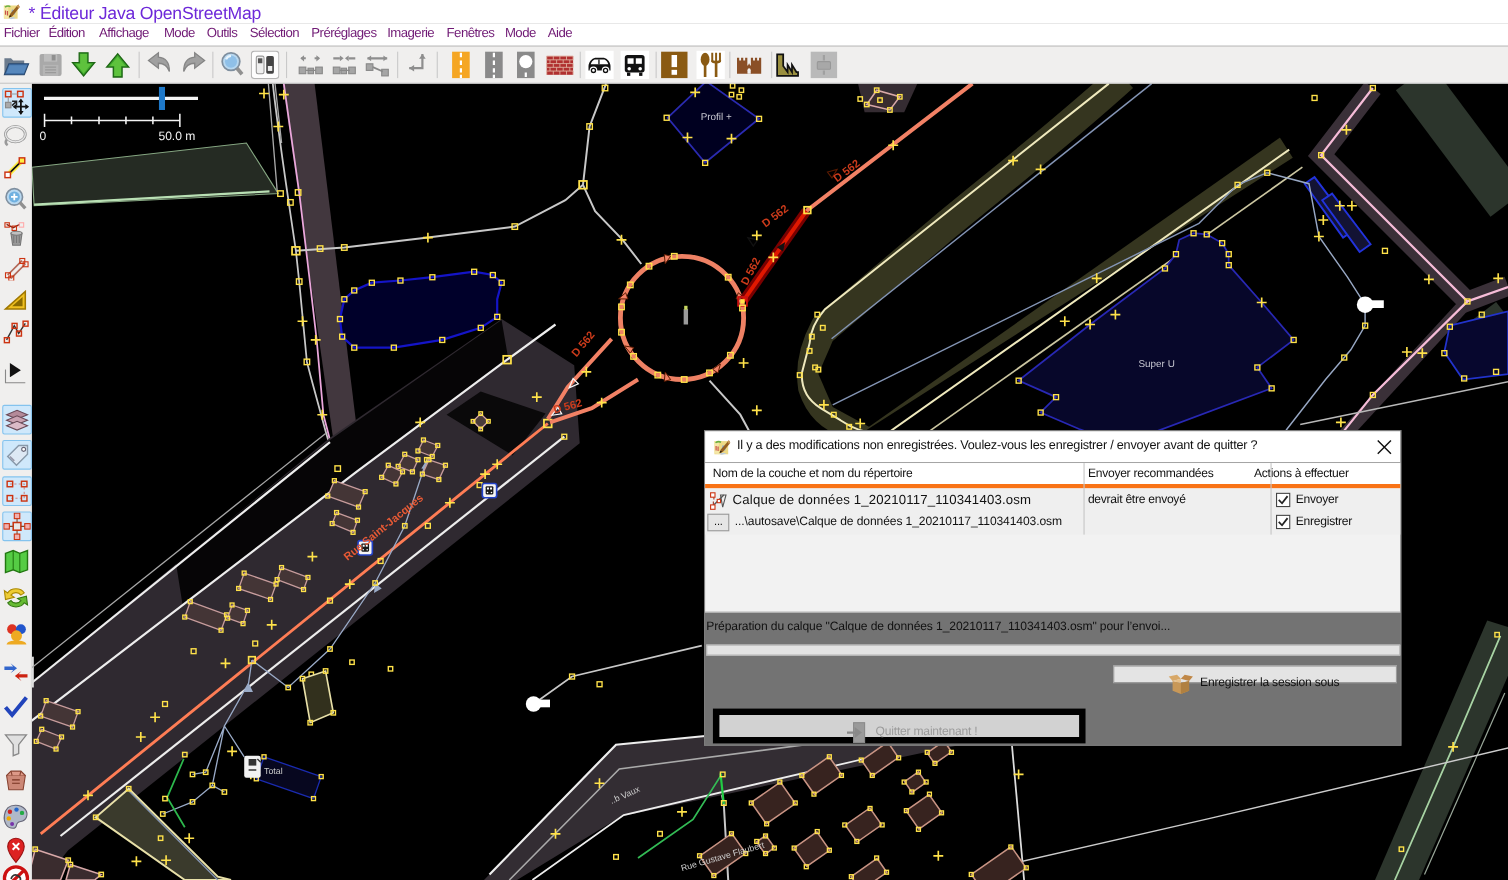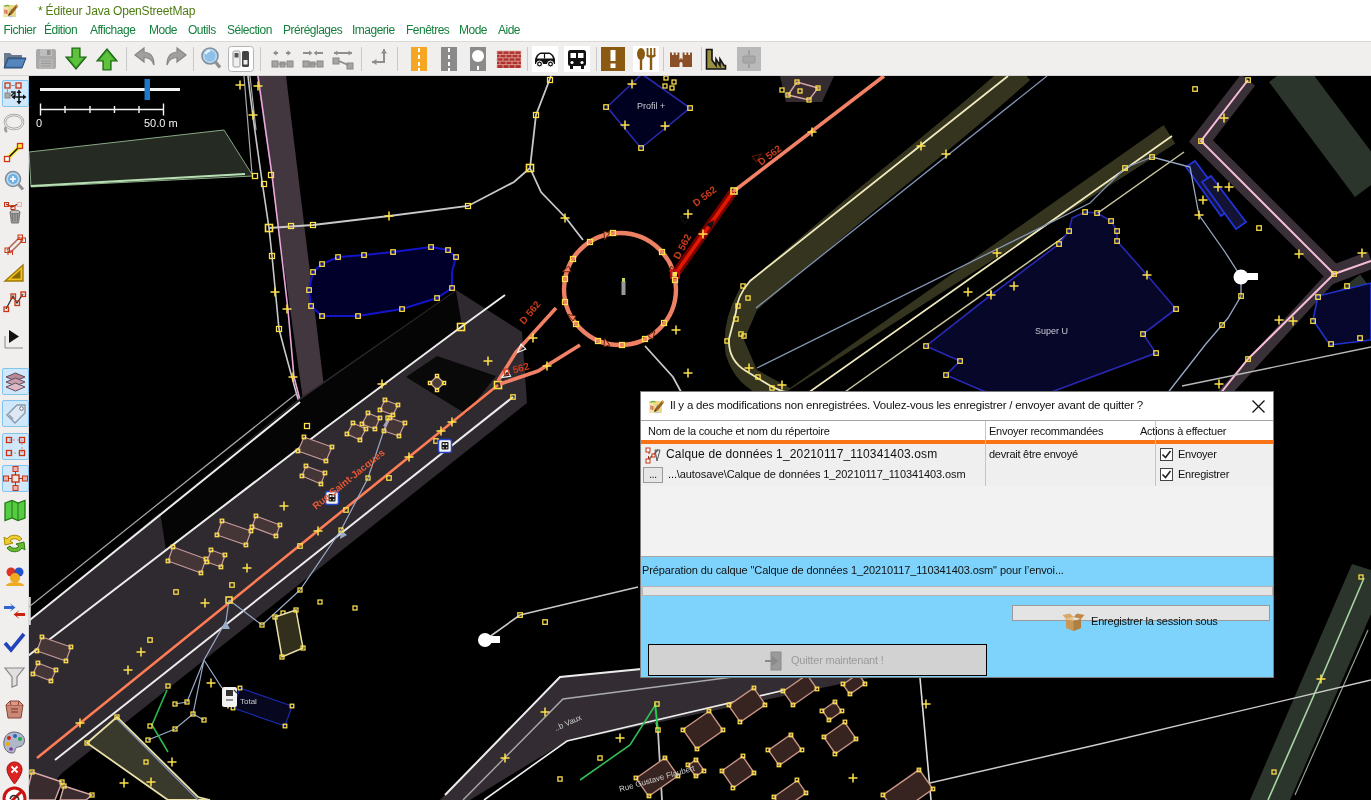--- a/index.html
+++ b/index.html
@@ -1,25 +1,25 @@
 <!DOCTYPE html>
 <html><head><meta charset="utf-8"><style>
 html,body{margin:0;padding:0;width:1371px;height:800px;overflow:hidden;background:#000;font-family:"Liberation Sans",sans-serif;}
 .abs{position:absolute;}
 #titlebar{left:0;top:0;width:1371px;height:21px;background:#ffffff;}
-#titletext{left:38px;top:4px;font-size:12px;letter-spacing:-0.2px;color:#4d7c0f;}
+#titletext{left:26px;top:4px;font-size:16px;letter-spacing:-0.2px;color:#6d28d9;}
 #menubar{left:0;top:21px;width:1371px;height:20px;background:#ffffff;border-bottom:1px solid #d9d9d9;}
-.mi{position:absolute;top:2px;font-size:12px;letter-spacing:-0.5px;color:#15803d;}
+.mi{position:absolute;top:2px;font-size:12px;letter-spacing:-0.5px;color:#701a75;}
 #toolbar{left:0;top:42px;width:1371px;height:34px;background:#f0efee;border-bottom:1px solid #d6d6d6;box-sizing:border-box;}
 #sidebar{left:0;top:76px;width:29px;height:724px;background:#f0efee;border-right:1px solid #dadada;box-sizing:border-box;}
 .tsep{position:absolute;top:5px;width:1px;height:24px;background:#c9c9c9;}
 .ticon{position:absolute;top:4px;width:26px;height:26px;}
 .sicon{position:absolute;left:2px;width:25px;height:25px;}
 .sel{background:#cfe8fb;border:1px solid #84c3ee;border-radius:2px;}
-#dlg{left:640px;top:391px;width:634px;height:287px;background:#7dd3fc;border:1px solid #7d7d7d;box-sizing:border-box;font-size:11px;letter-spacing:-0.25px;color:#111;}
+#dlg{left:640px;top:391px;width:634px;height:287px;background:#737373;border:1px solid #7d7d7d;box-sizing:border-box;font-size:11px;letter-spacing:-0.25px;color:#111;}
 </style></head><body>
 <svg id="map" class="abs" width="1371" height="800" viewBox="0 0 1371 800" style="left:0;top:0">
 <rect x="0" y="0" width="1371" height="800" fill="#000"></rect>
 <polygon points="29,152 224,130 253,176 31,187" fill="#252b23" stroke="#87a883" stroke-width="1"></polygon>
     <path d="M31,186 L245,174" stroke="#b9e0b4" stroke-width="2" fill="none"></path>
     <path d="M244,76 L252,174 M250,76 L256,130" stroke="#aaaaaa" stroke-width="1.2" fill="none"></path>
     <path d="M257,76 L286,76 L325,395 L307,428 Z" fill="#42373e"></path>
     <path d="M248,76 C254,130 262,180 269,228 L272,256 L279,329 L284,348 L296,392 L306,426" stroke="#c8c8c8" stroke-width="1.6" fill="none"></path>
     <path d="M258,76 L267,140 L272,175 L281,250 L288,310 L294,377 L307,427" stroke="#eba7dc" stroke-width="1.6" fill="none"></path>
     <path d="M269,228 L313,225 L389,216 L468,206 L514,182 L530,168 L536,115 L551,76" stroke="#c8c8c8" stroke-width="1.8" fill="none"></path>
@@ -852,20 +852,20 @@
     <div class="abs" style="left:371px;top:213px;width:258px;height:16px;background:#e4e4e4;border:1px solid #9a9a9a;box-sizing:border-box">
  <svg class="abs" style="left:49px;top:5px" width="23" height="21" viewBox="0 0 23 21">
   <path d="M4 8 L11.5 10 L19 8 L19 17 L11.5 20 L4 17 Z" fill="#c89858"></path>
   <path d="M11.5 10 L19 8 L19 17 L11.5 20 Z" fill="#b08040"></path>
   <path d="M4 8 L0.5 4 L8 2.5 L11.5 6 Z" fill="#d8a868"></path>
   <path d="M11.5 6 L15 2.5 L22.5 4 L19 8 Z" fill="#c08848"></path>
   <path d="M4 8 L11.5 10 L11.5 6 Z" fill="#e8c088"></path>
  </svg>
  <div class="abs" style="left:78px;top:9px;letter-spacing:-0.2px">Enregistrer la session sous</div>
 </div>
-    <div class="abs" style="left:7px;top:252px;width:339px;height:32px;background:#d2d2d2;border:1px solid #000000;box-sizing:border-box">
+    <div class="abs" style="left:7px;top:252px;width:339px;height:32px;background:#d2d2d2;border:6px solid #000000;box-sizing:border-box">
  <svg class="abs" style="left:114px;top:6px" width="20" height="20" viewBox="0 0 20 20">
   <rect x="8" y="1" width="10" height="18" fill="#9a9a9a" stroke="#8a8a8a"></rect>
   <path d="M2 10 h12 M14 10 l-4 -3 v6 Z" fill="#8a8a8a" stroke="#8a8a8a" stroke-width="2"></path>
  </svg>
  <div class="abs" style="left:142px;top:9px;color:#9b9b9b;letter-spacing:-0.2px">Quitter maintenant !</div>
 </div>
   </div>
 
 </body></html>

